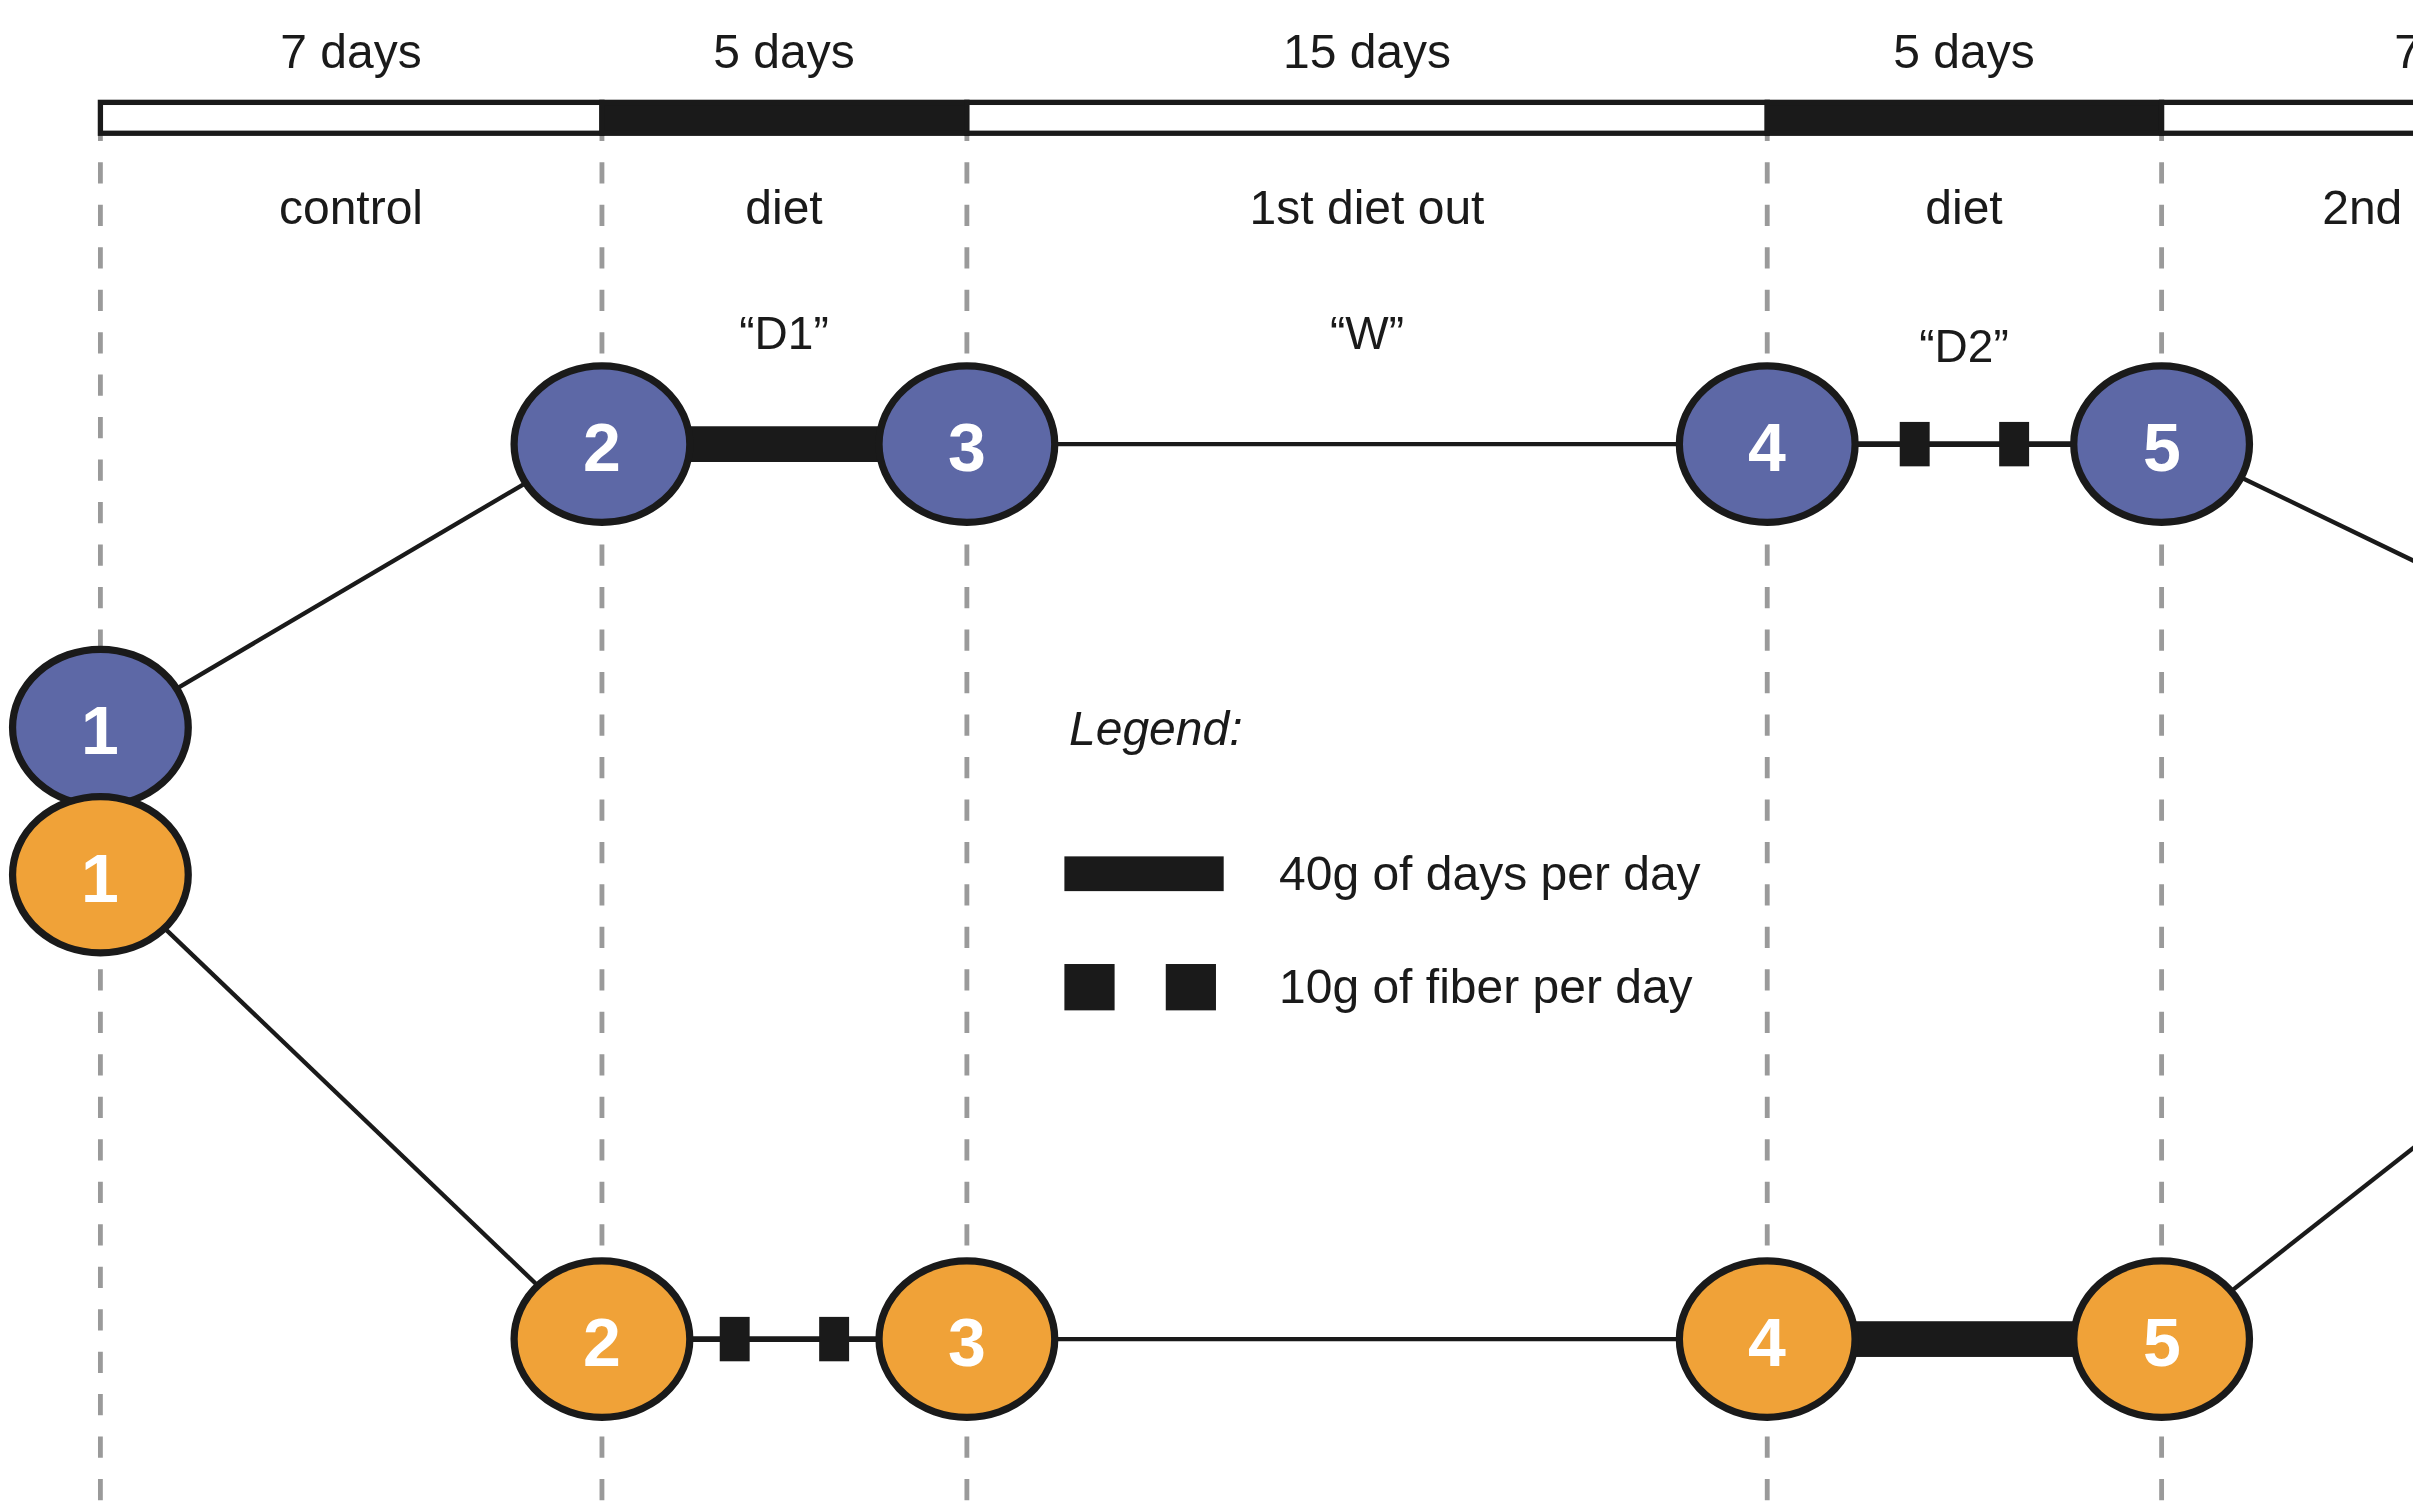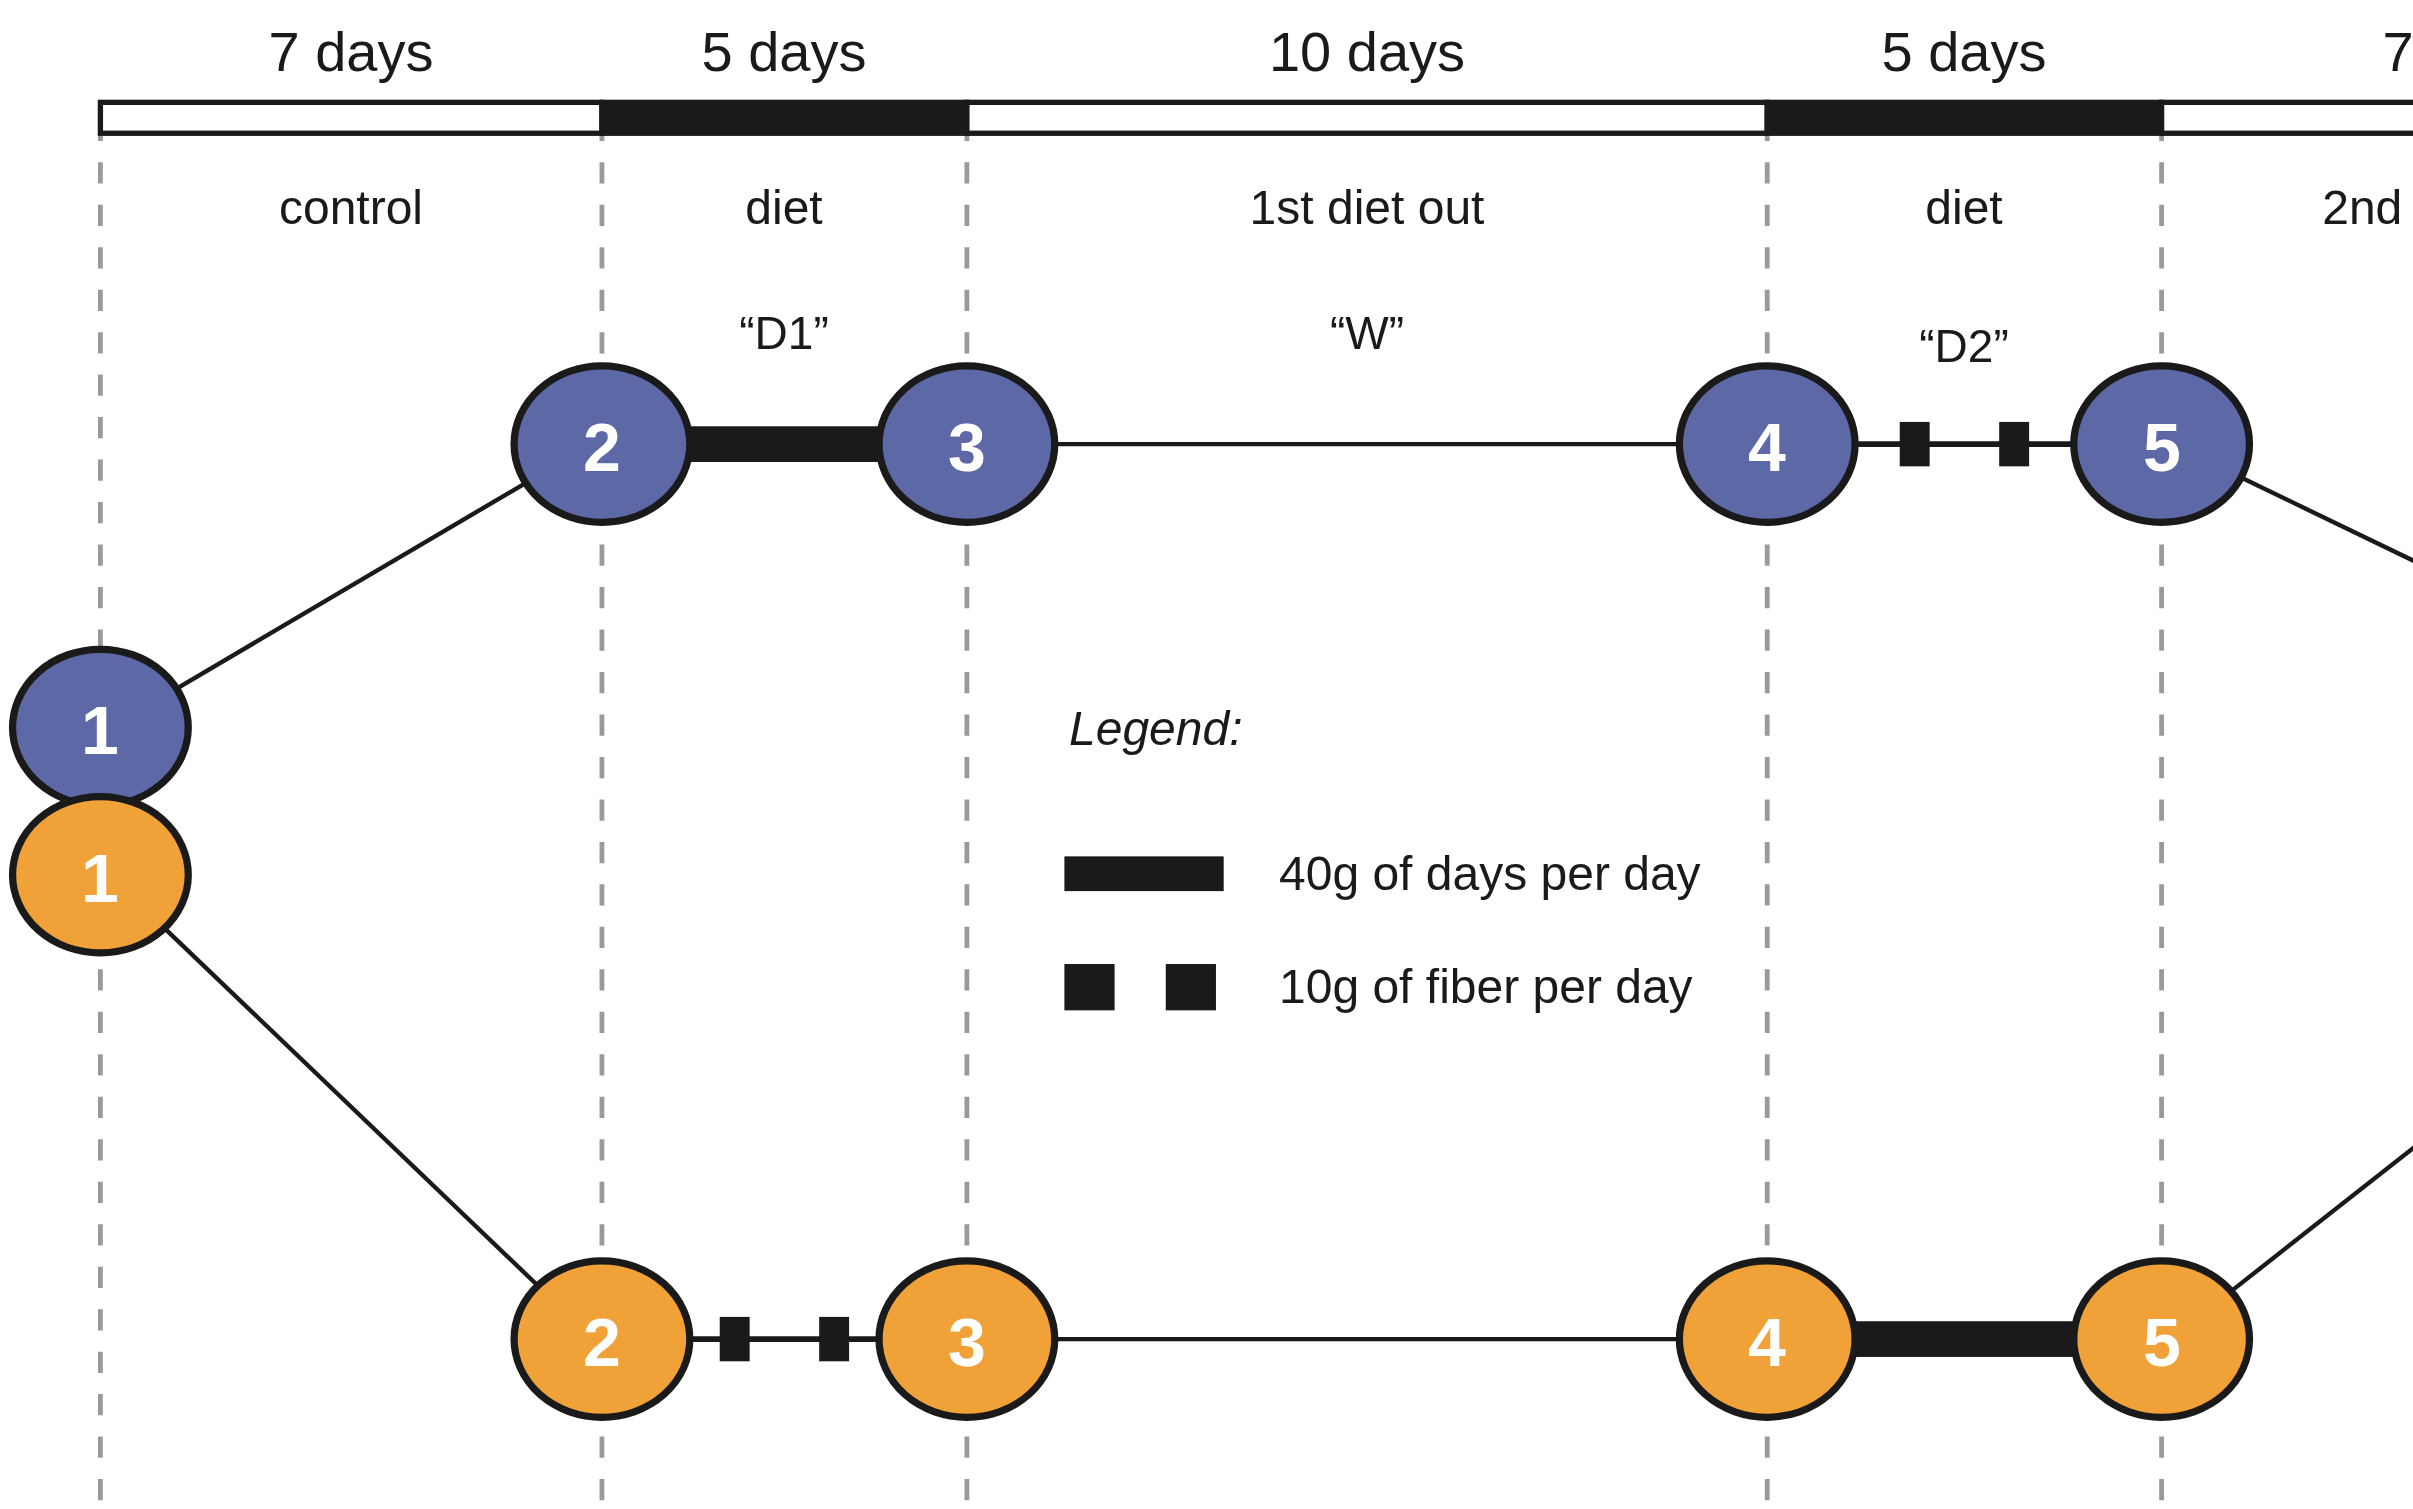--- a/index.html
+++ b/index.html
@@ -23,21 +23,21 @@
     height: 1510px;
   }
   .txt {
     position: absolute;
     color: #1a1a1a;
     font-family: "Liberation Sans", sans-serif;
     white-space: nowrap;
     transform: translate(-50%, -50%);
     line-height: 1;
   }
-  .duration-label { font-size: 56px; }
+  .duration-label { font-size: 48px; }
   .phase-label    { font-size: 48px; text-align: right; }
   .code-label     { font-size: 46px; }
   .legend-title   { font-size: 48px; transform: translate(0, -50%); }
   .legend-text    { font-size: 48px; transform: translate(0, -50%); }
   .node-label {
     font-size: 68px;
     font-weight: bold;
     color: #ffffff;
     text-shadow: none;
   }
@@ -109,21 +109,21 @@
       <div class="txt node-label" style="left: 100px; top: 878px;">1</div>
       <div class="txt node-label" style="left: 602px; top: 1342px;">2</div>
       <div class="txt node-label" style="left: 967px; top: 1342px;">3</div>
       <div class="txt node-label" style="left: 1767px; top: 1342px;">4</div>
       <div class="txt node-label" style="left: 2162px; top: 1342px;">5</div>
       <div class="txt duration-label" style="left: 351px; top: 52px;">7 days</div>
       <div class="txt phase-label" style="left: 351px; top: 208px;">control</div>
       <div class="txt duration-label" style="left: 784px; top: 52px;">5 days</div>
       <div class="txt phase-label" style="left: 784px; top: 208px;">diet</div>
       <div class="txt code-label" style="left: 784px; top: 333px;">“D1”</div>
-      <div class="txt duration-label" style="left: 1367px; top: 52px;">10 days</div>
+      <div class="txt duration-label" style="left: 1367px; top: 52px;">15 days</div>
       <div class="txt phase-label" style="left: 1367px; top: 208px;">1st diet out</div>
       <div class="txt code-label" style="left: 1367px; top: 333px;">“W”</div>
       <div class="txt duration-label" style="left: 1964px; top: 52px;">5 days</div>
       <div class="txt phase-label" style="left: 1964px; top: 208px;">diet</div>
       <div class="txt code-label" style="left: 1964px; top: 346px;">“D2”</div>
       <div class="txt duration-label" style="left: 2465px; top: 52px;">7 days</div>
       <div class="txt phase-label" style="left: 2465px; top: 208px;">2nd wash out</div>
       <div class="txt legend-title" style="left: 1069px; top: 729px; font-style: italic;">Legend:</div>
       <div class="txt legend-text" style="left: 1279px; top: 874px;">40g of days per day</div>
       <div class="txt legend-text" style="left: 1279px; top: 987px;">10g of fiber per day</div>

